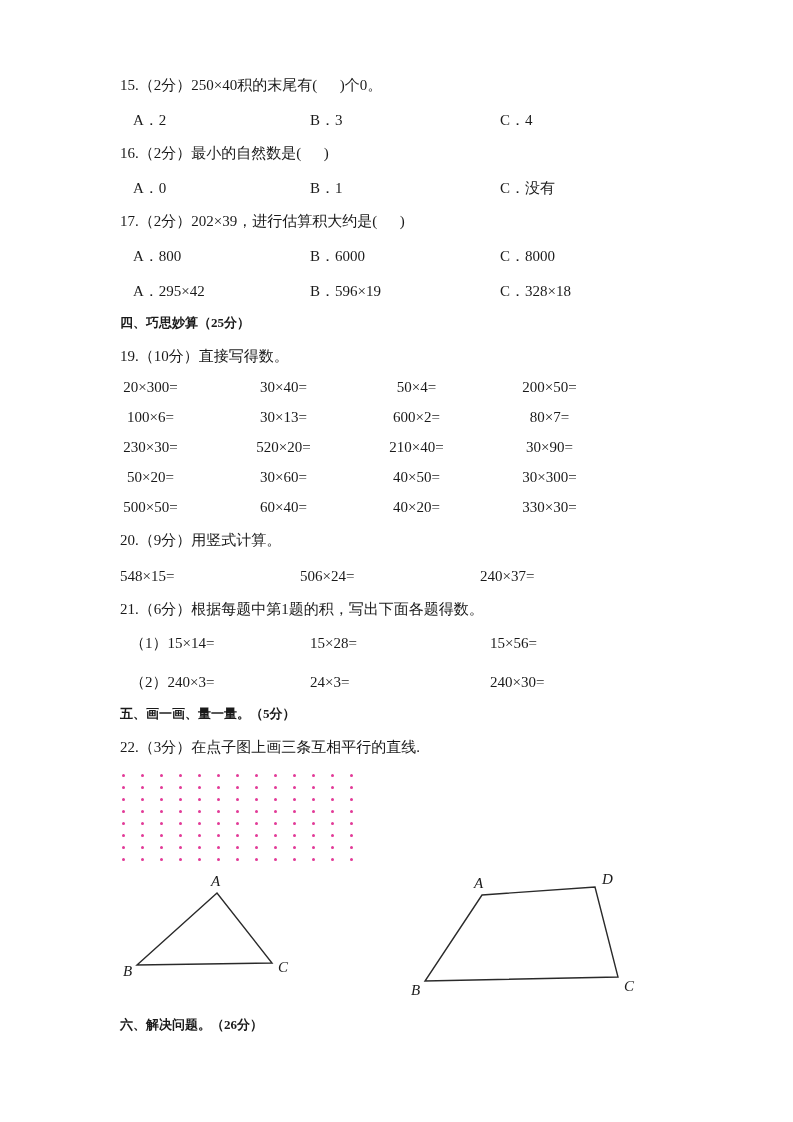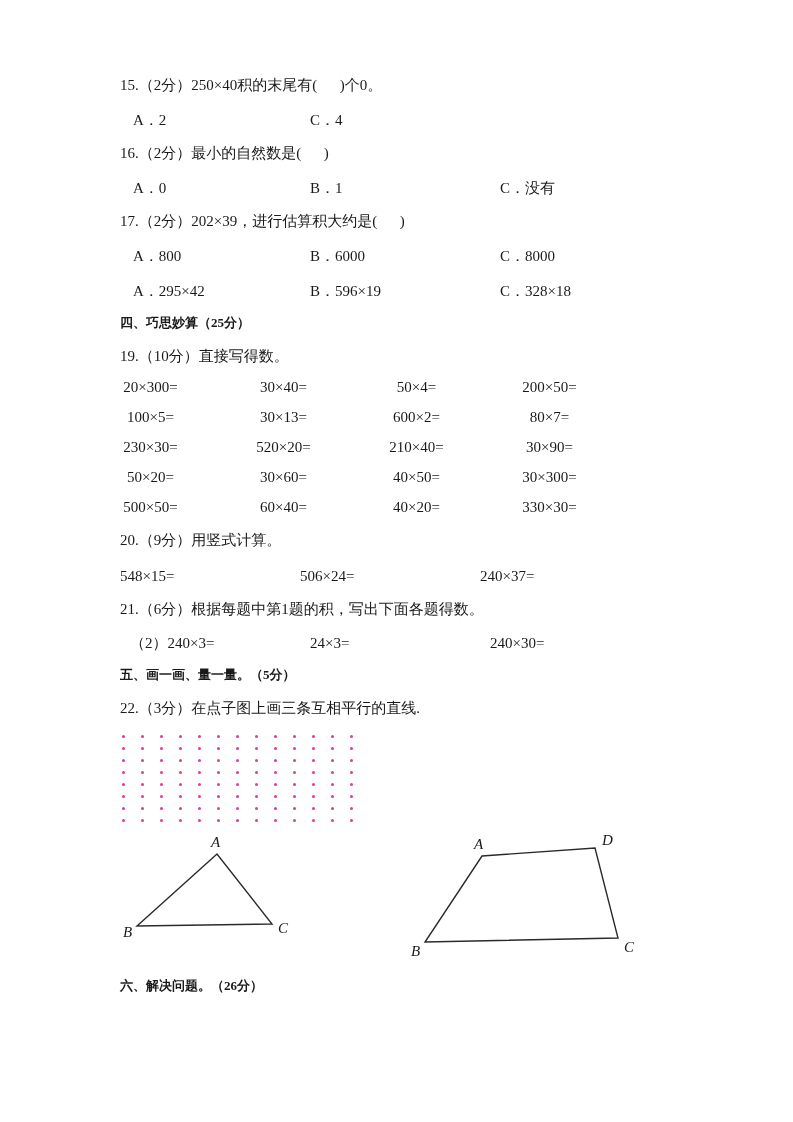--- a/index.html
+++ b/index.html
@@ -29,37 +29,37 @@
   svg text{font-family:"Liberation Serif","DejaVu Serif",serif;font-size:15px;font-style:italic;fill:#1a1a1a;}
   i{font-style:italic;}
 </style>
 </head>
 <body>
 
 <div class="page">
 
   <div>
       <div class="stem">15.（2分）250×40积的末尾有(      )个0。</div>
-      <div class="options-row"><span>A．2</span><span>C．4</span></div>
+      <div class="options-row"><span>A．2</span><span>B．3</span><span>C．4</span></div>
       <div class="stem">16.（2分）最小的自然数是(      )</div>
       <div class="options-row"><span>A．0</span><span>B．1</span><span>C．没有</span></div>
       <div class="stem">17.（2分）202×39，进行估算积大约是(      )</div>
       <div class="options-row"><span>A．800</span><span>B．6000</span><span>C．8000</span></div>
       <div class="options-row"><span>A．295×42</span><span>B．596×19</span><span>C．328×18</span></div>
     </div>
 
   <div class="section-title">四、巧思妙算（25分）</div>
 
   <div class="stem">19.（10分）直接写得数。</div>
   <div class="calc-grid">
       <span>20×300=</span>
       <span>30×40=</span>
       <span>50×4=</span>
       <span>200×50=</span>
-      <span>100×5=</span>
+      <span>100×6=</span>
       <span>30×13=</span>
       <span>600×2=</span>
       <span>80×7=</span>
       <span>230×30=</span>
       <span>520×20=</span>
       <span>210×40=</span>
       <span>30×90=</span>
       <span>50×20=</span>
       <span>30×60=</span>
       <span>40×50=</span>
@@ -67,20 +67,21 @@
       <span>500×50=</span>
       <span>60×40=</span>
       <span>40×20=</span>
       <span>330×30=</span>
     </div>
 
   <div class="stem">20.（9分）用竖式计算。</div>
   <div class="row3"><span>548×15=</span><span>506×24=</span><span>240×37=</span></div>
 
   <div class="stem">21.（6分）根据每题中第1题的积，写出下面各题得数。</div>
+  <div class="row3 indent"><span>（1）15×14=</span><span>15×28=</span><span>15×56=</span></div>
   <div class="row3 indent"><span>（2）240×3=</span><span>24×3=</span><span>240×30=</span></div>
 
   <div class="section-title">五、画一画、量一量。（5分）</div>
 
   <div class="stem">22.（3分）在点子图上画三条互相平行的直线.</div>
   <div class="dot-grid" style="grid-template-columns: repeat(13, 19px);">
       <span class="dot" style="background: rgb(226, 58, 151);"></span>
       <span class="dot" style="background: rgb(226, 58, 151);"></span>
       <span class="dot" style="background: rgb(226, 58, 151);"></span>
       <span class="dot" style="background: rgb(226, 58, 151);"></span>

